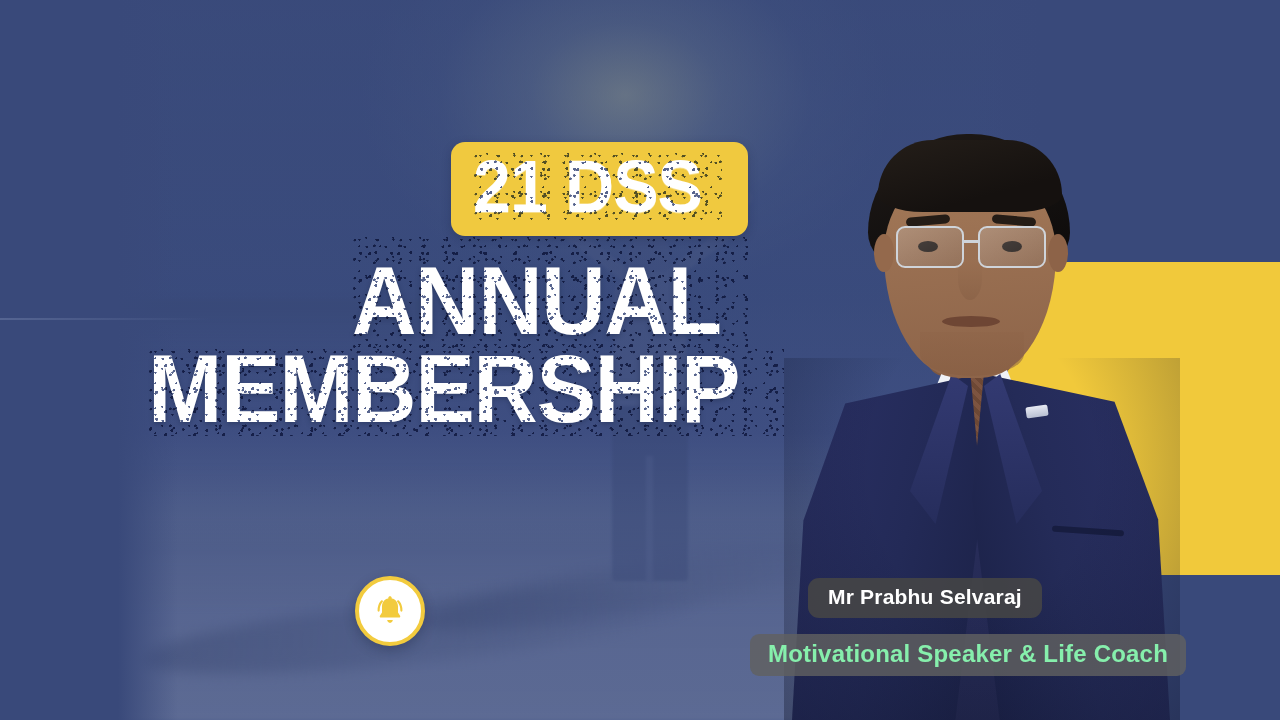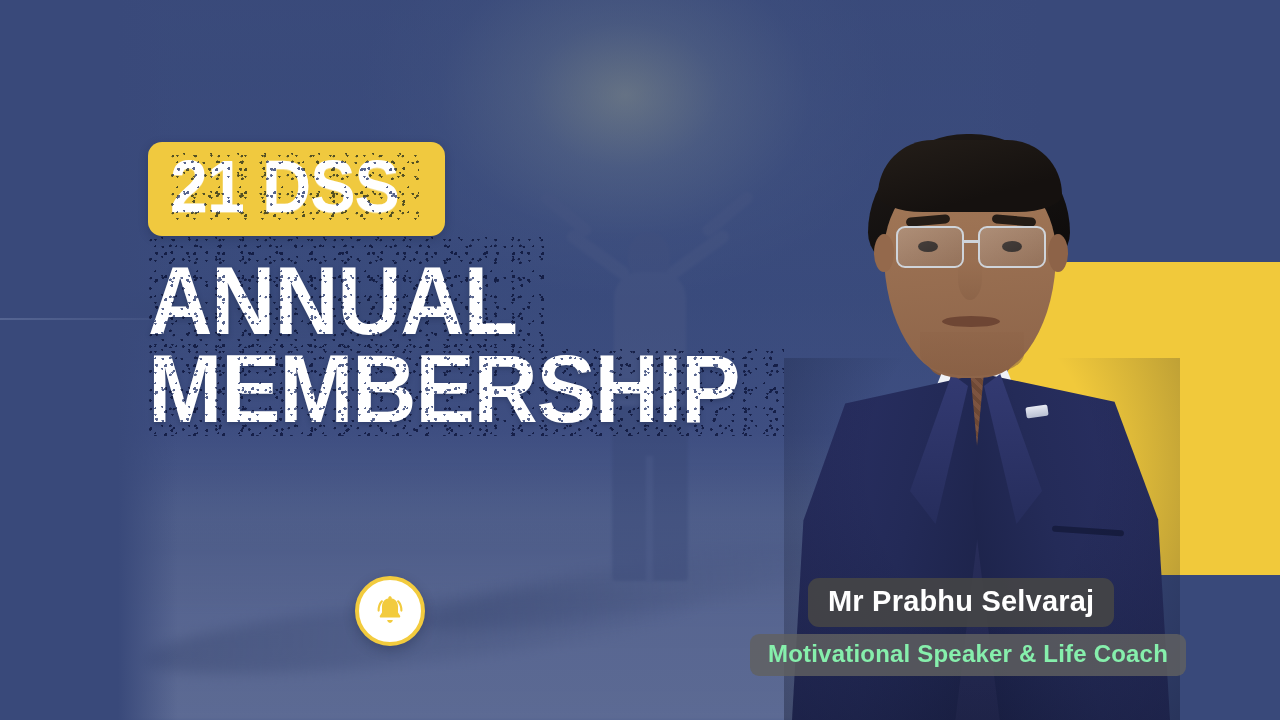--- a/index.html
+++ b/index.html
@@ -8,20 +8,21 @@
     overflow:hidden;
     background:#2f3f66;
     font-family:"Liberation Sans", sans-serif;
   }
 
   #thumbnail {
     position:relative;
     width:1280px; height:720px;
     overflow:hidden;
     background:#39497a;
+    text-align:right;
   }
 
   
   .bg-photo {
     position:absolute; inset:0;
     background:
       radial-gradient(ellipse 340px 260px at 625px 95px,
           rgba(222,226,170,0.55) 0%,
           rgba(170,185,175,0.30) 28%,
           rgba(110,130,160,0.12) 55%,
@@ -287,21 +288,21 @@
   }
 
   
   .name-plate {
     position:absolute; left:808px; top:578px;
     background:rgba(70,70,70,0.88);
     border-radius:11px;
     padding:7px 20px 9px 20px;
   }
   .name-text {
-    color:#ffffff; font-weight:bold; font-size:29px;
+    color:#ffffff; font-weight:bold; font-size:21px;
     letter-spacing:0.2px; white-space:nowrap;
   }
   .role-plate {
     position:absolute; left:750px; top:634px;
     background:rgba(96,96,96,0.82);
     border-radius:9px;
     padding:6px 18px 8px 18px;
   }
   .role-text {
     color:#86efac; font-weight:bold; font-size:24px;

